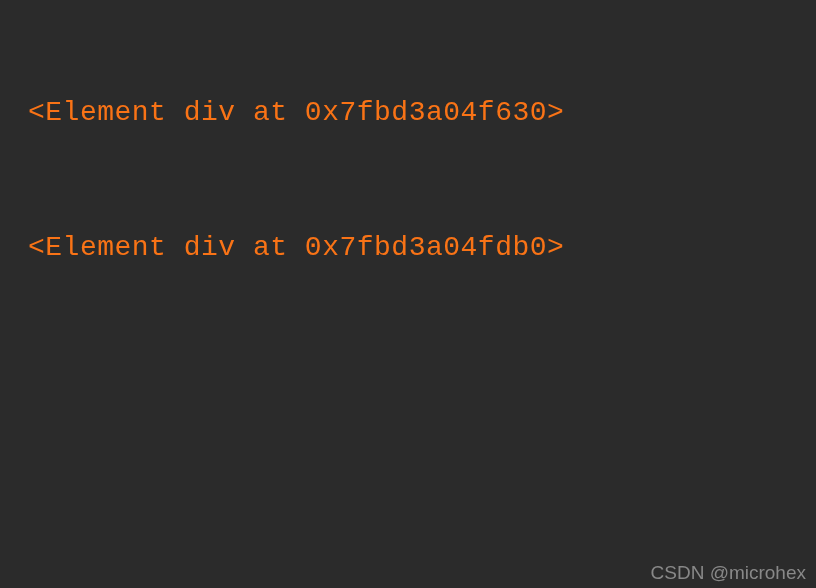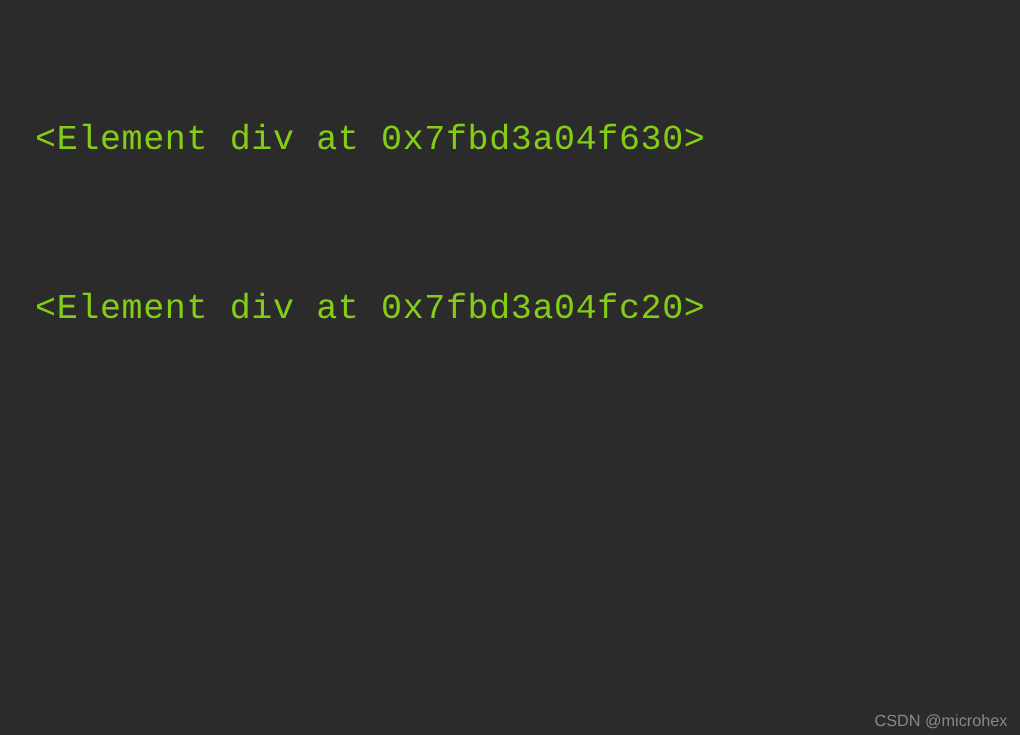--- a/index.html
+++ b/index.html
@@ -18,38 +18,38 @@
     .console-output {
       padding: 0;
       color: #d4d4d4;
       font-size: 28px;
       line-height: 45px;
       white-space: pre;
       letter-spacing: 0.5px;
     }
     .output-line {
       padding-left: 28px;
-      color: #84cc16;
+      color: #f97316;
     }
     .watermark {
       position: absolute;
       bottom: 4px;
       right: 10px;
       color: #888888;
-      font-size: 13px;
+      font-size: 19px;
       font-family: Arial, sans-serif;
       letter-spacing: 0;
     }
   </style>
 </head>
 <body>
 
 <div class="console-output">
   <div class="output-line">&lt;Element div at 0x7fbd3a04f630&gt;</div>
-  <div class="output-line">&lt;Element div at 0x7fbd3a04fc20&gt;</div>
+  <div class="output-line">&lt;Element div at 0x7fbd3a04fdb0&gt;</div>
   
   
   
   
   
   
   
   
   
 </div>

